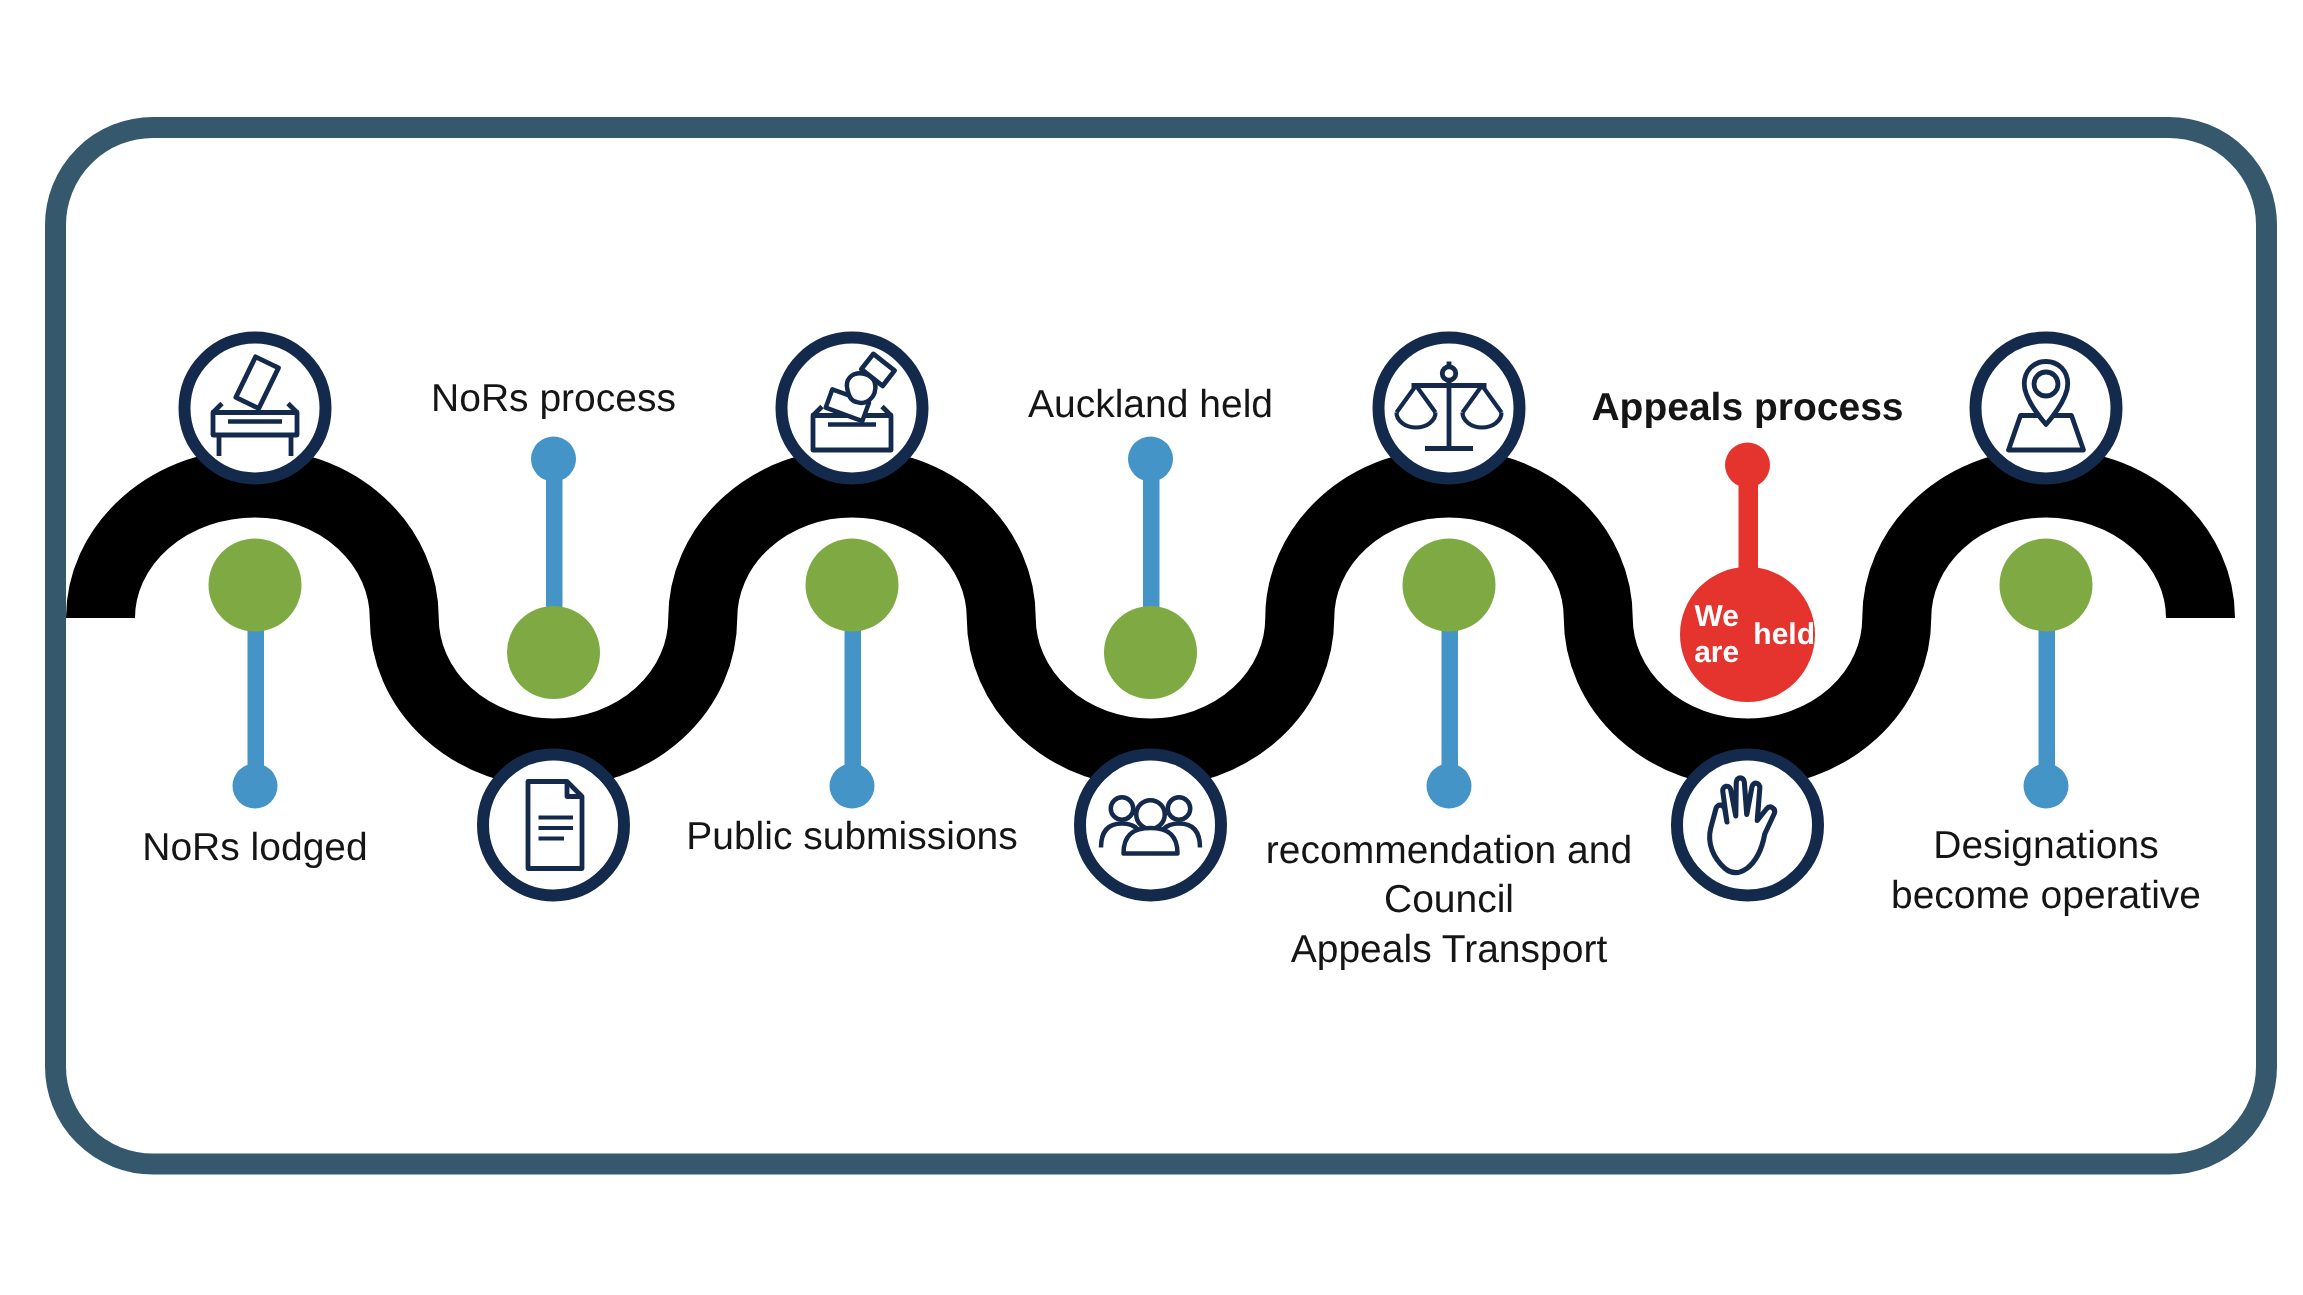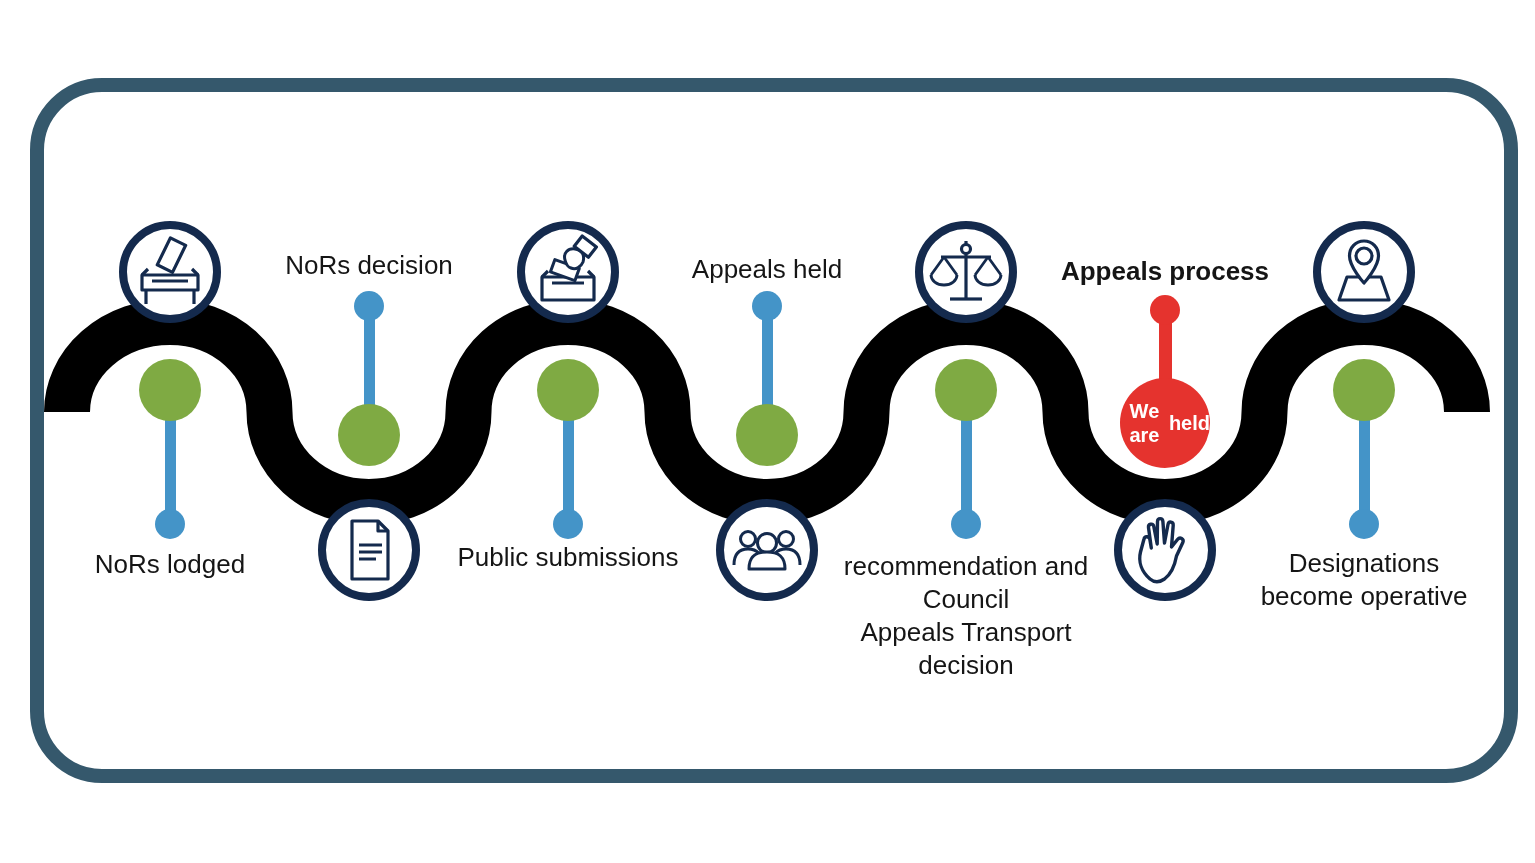--- a/index.html
+++ b/index.html
@@ -89,21 +89,21 @@
       <svg width="104" height="104" viewBox="0 0 104 104">
         <circle cx="52" cy="52" r="47" fill="#ffffff" stroke="#142a4d" stroke-width="8"></circle>
         <g stroke="#142a4d" fill="none" stroke-width="3.2" stroke-linejoin="round">
           <path d="M35,23 H61 L71,33 V81 H35 Z" fill="#ffffff"></path>
           <path d="M61,23 V33 H71"></path>
           <path d="M42,47 H65 M42,54 H65 M42,61 H59" stroke-width="2.8"></path>
         </g>
       </svg>
     </div>
     <div class="stage-label" style="left:189px;top:249px;">
-      <div>NoRs decision</div>
+      <div>NoRs process</div>
     </div>
   </div>
 
   <div>
     <div class="stem" style="left:562.5px;top:390px;height:134px;"></div>
     <div class="green-dot" style="left:537px;top:359px;"></div>
     <div class="end-dot" style="left:553px;top:509px;"></div>
     <div class="icon-badge" style="left:516px;top:220px;">
       <svg width="104" height="104" viewBox="0 0 104 104">
         <circle cx="52" cy="52" r="47" fill="#ffffff" stroke="#142a4d" stroke-width="8"></circle>
@@ -137,21 +137,21 @@
           <circle cx="33" cy="41" r="7.5"></circle>
           <path d="M19,67 C19,55 25,51 33,51 C41,51 47,55 47,67" fill="#ffffff"></path>
           <circle cx="71" cy="41" r="7.5"></circle>
           <path d="M57,67 C57,55 63,51 71,51 C79,51 85,55 85,67" fill="#ffffff"></path>
           <circle cx="52" cy="45" r="9.5"></circle>
           <path d="M34,71 C34,58 41,54 52,54 C63,54 70,58 70,71 Z" fill="#ffffff"></path>
         </g>
       </svg>
     </div>
     <div class="stage-label" style="left:587px;top:253px;">
-      <div>Appeals held</div>
+      <div>Auckland held</div>
     </div>
   </div>
 
   <div>
     <div class="stem" style="left:960.5px;top:390px;height:134px;"></div>
     <div class="green-dot" style="left:935px;top:359px;"></div>
     <div class="end-dot" style="left:951px;top:509px;"></div>
     <div class="icon-badge" style="left:914px;top:220px;">
       <svg width="104" height="104" viewBox="0 0 104 104">
         <circle cx="52" cy="52" r="47" fill="#ffffff" stroke="#142a4d" stroke-width="8"></circle>
@@ -164,21 +164,20 @@
           <path d="M74,37 L61,55 M74,37 L87,55" stroke-width="2.8"></path>
           <path d="M61,55 A13 10 0 0 0 87,55" stroke-width="2.8"></path>
           <path d="M36,79 H68"></path>
         </g>
       </svg>
     </div>
     <div class="stage-label" style="left:786px;top:550px;">
       <div>recommendation and</div>
       <div>Council</div>
       <div>Appeals Transport</div>
-      <div>decision</div>
     </div>
   </div>
 
   <div>
     <div class="red-stem" style="left:1158.5px;top:310px;height:113px;"></div>
     <div class="red-dot" style="left:1150px;top:295px;"></div>
     <div class="here-circle" style="left:1120px;top:378px;">
       <div>We are</div>
       <div>held</div>
     </div>

